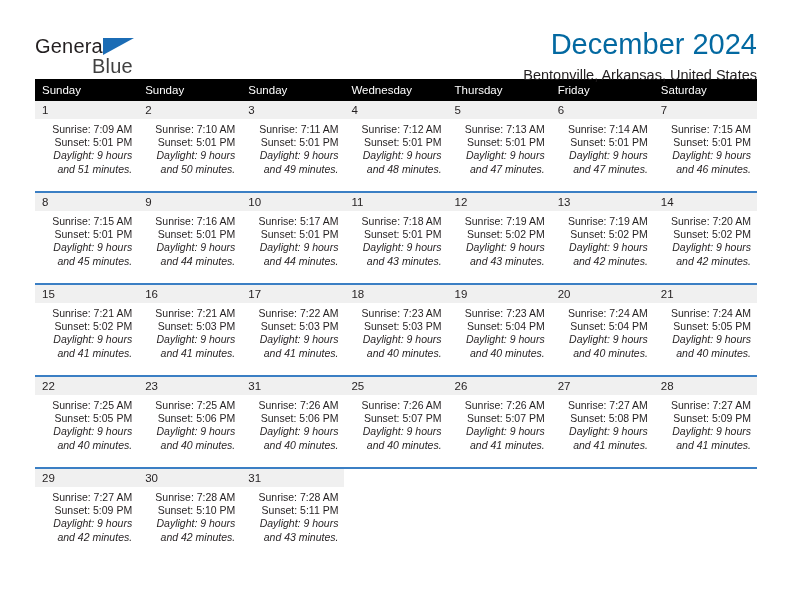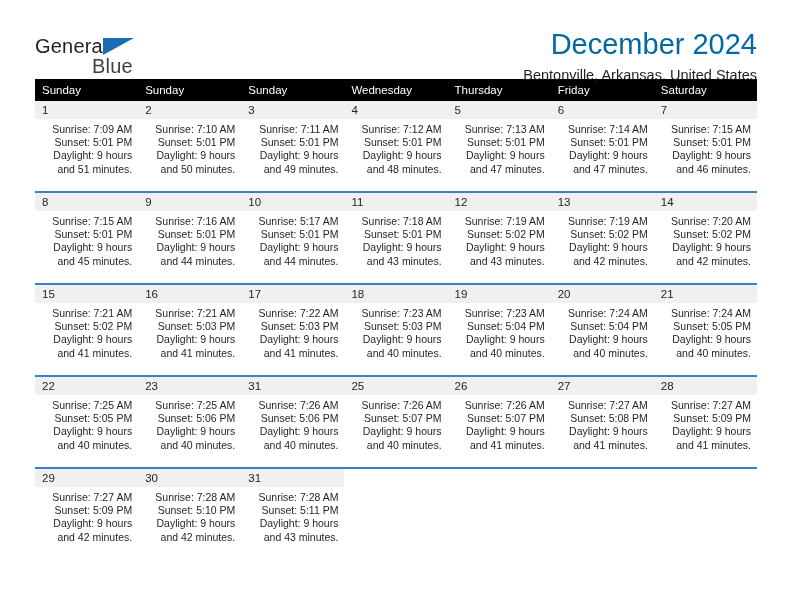--- a/index.html
+++ b/index.html
@@ -132,20 +132,21 @@
     font-size: 10.5px;
     line-height: 13.2px;
     color: #231f20;
     text-align: right;
   }
   .dayinfo div {
     white-space: nowrap;
   }
   .dayinfo .daylight {
     white-space: normal;
+    font-style: italic;
   }
 </style>
 </head>
 <body>
 
 <div class="page">
 
   <div class="header">
 
     <div class="logo">

